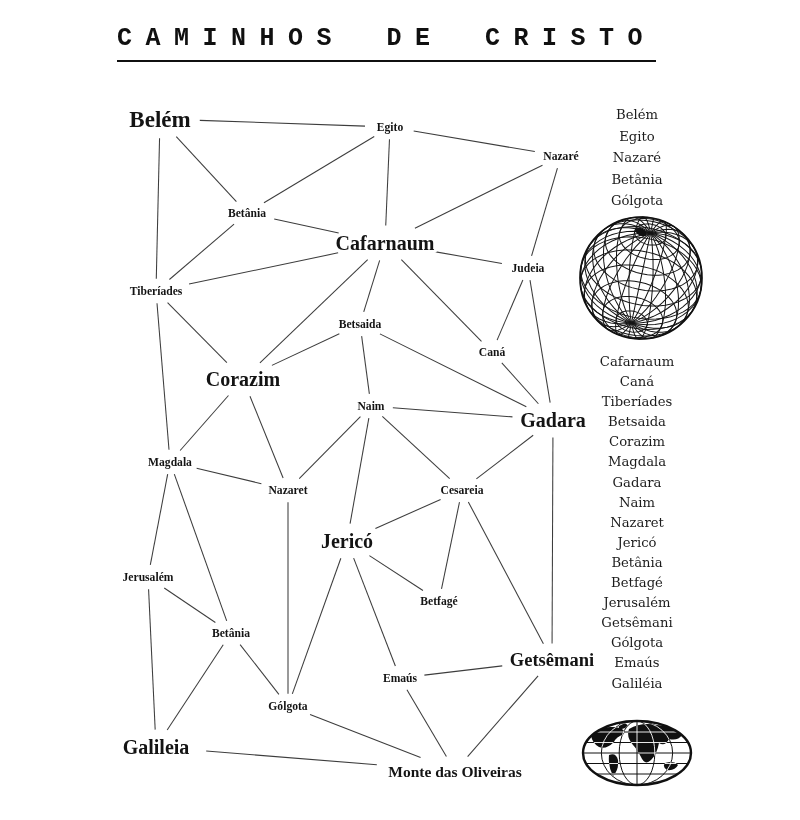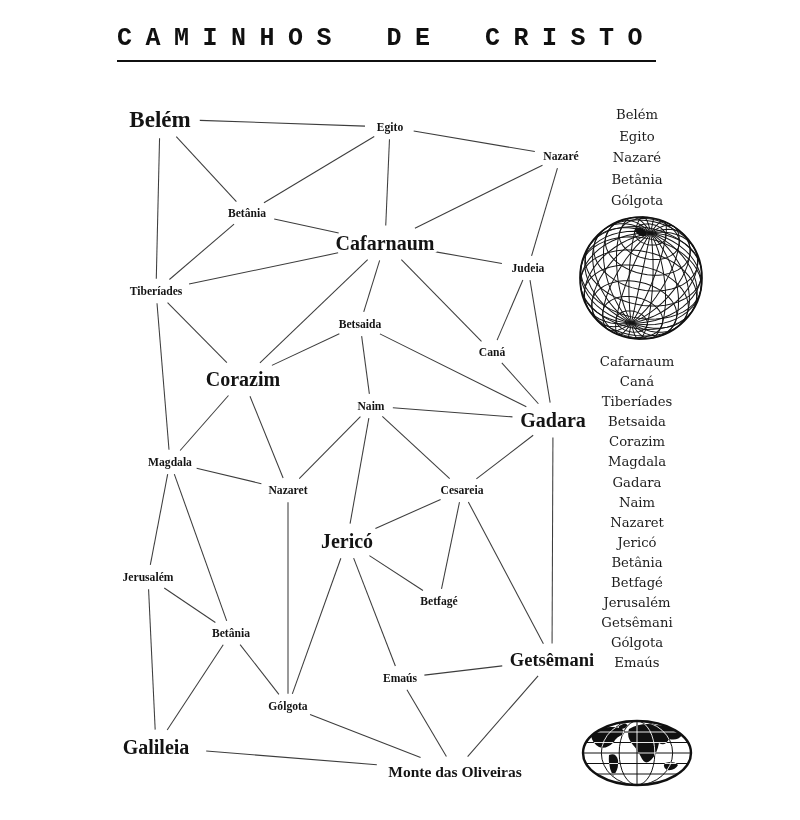--- a/index.html
+++ b/index.html
@@ -158,20 +158,21 @@
       <li>Gadara</li>
       <li>Naim</li>
       <li>Nazaret</li>
       <li>Jericó</li>
       <li>Betânia</li>
       <li>Betfagé</li>
       <li>Jerusalém</li>
       <li>Getsêmani</li>
       <li>Gólgota</li>
       <li>Emaús</li>
+      <li>Galiléia</li>
     </ul>
 
   <svg id="worldmap-icon" width="116" height="68" viewBox="0 0 116 68">
       <defs>
         <clipPath id="mapclip">
           <ellipse cx="58" cy="34" rx="54" ry="32"></ellipse>
         </clipPath>
         <clipPath id="landclip">
           <path d="M12 16 Q20 7 34 8 Q47 9 45 15 Q37 18 35 23 Q27 31 20 28 Q13 24 12 16 Z"></path>
           <path d="M40 5 Q47 3 49 7 Q45 11 40 10 Z"></path>

